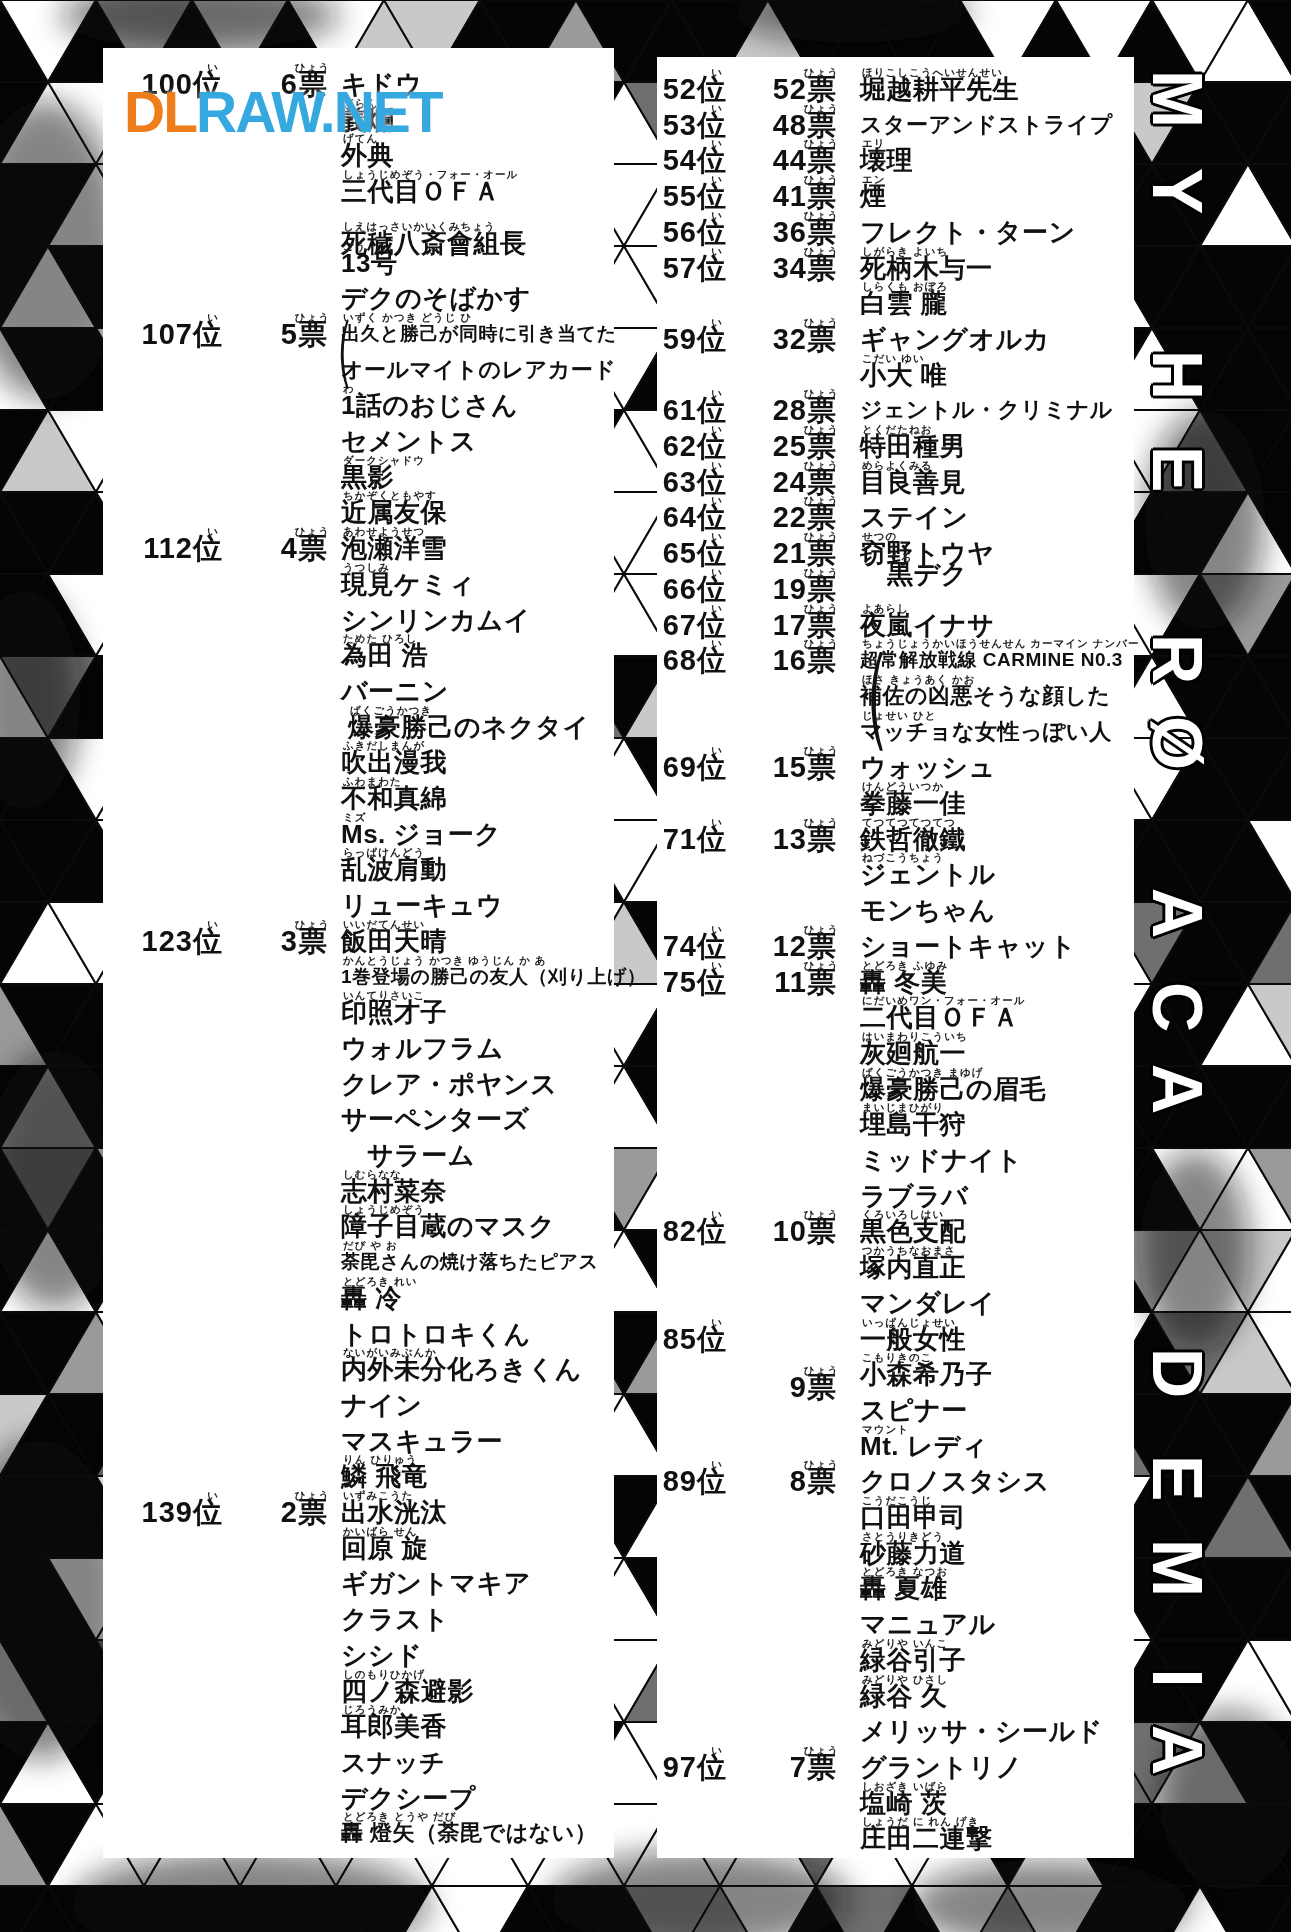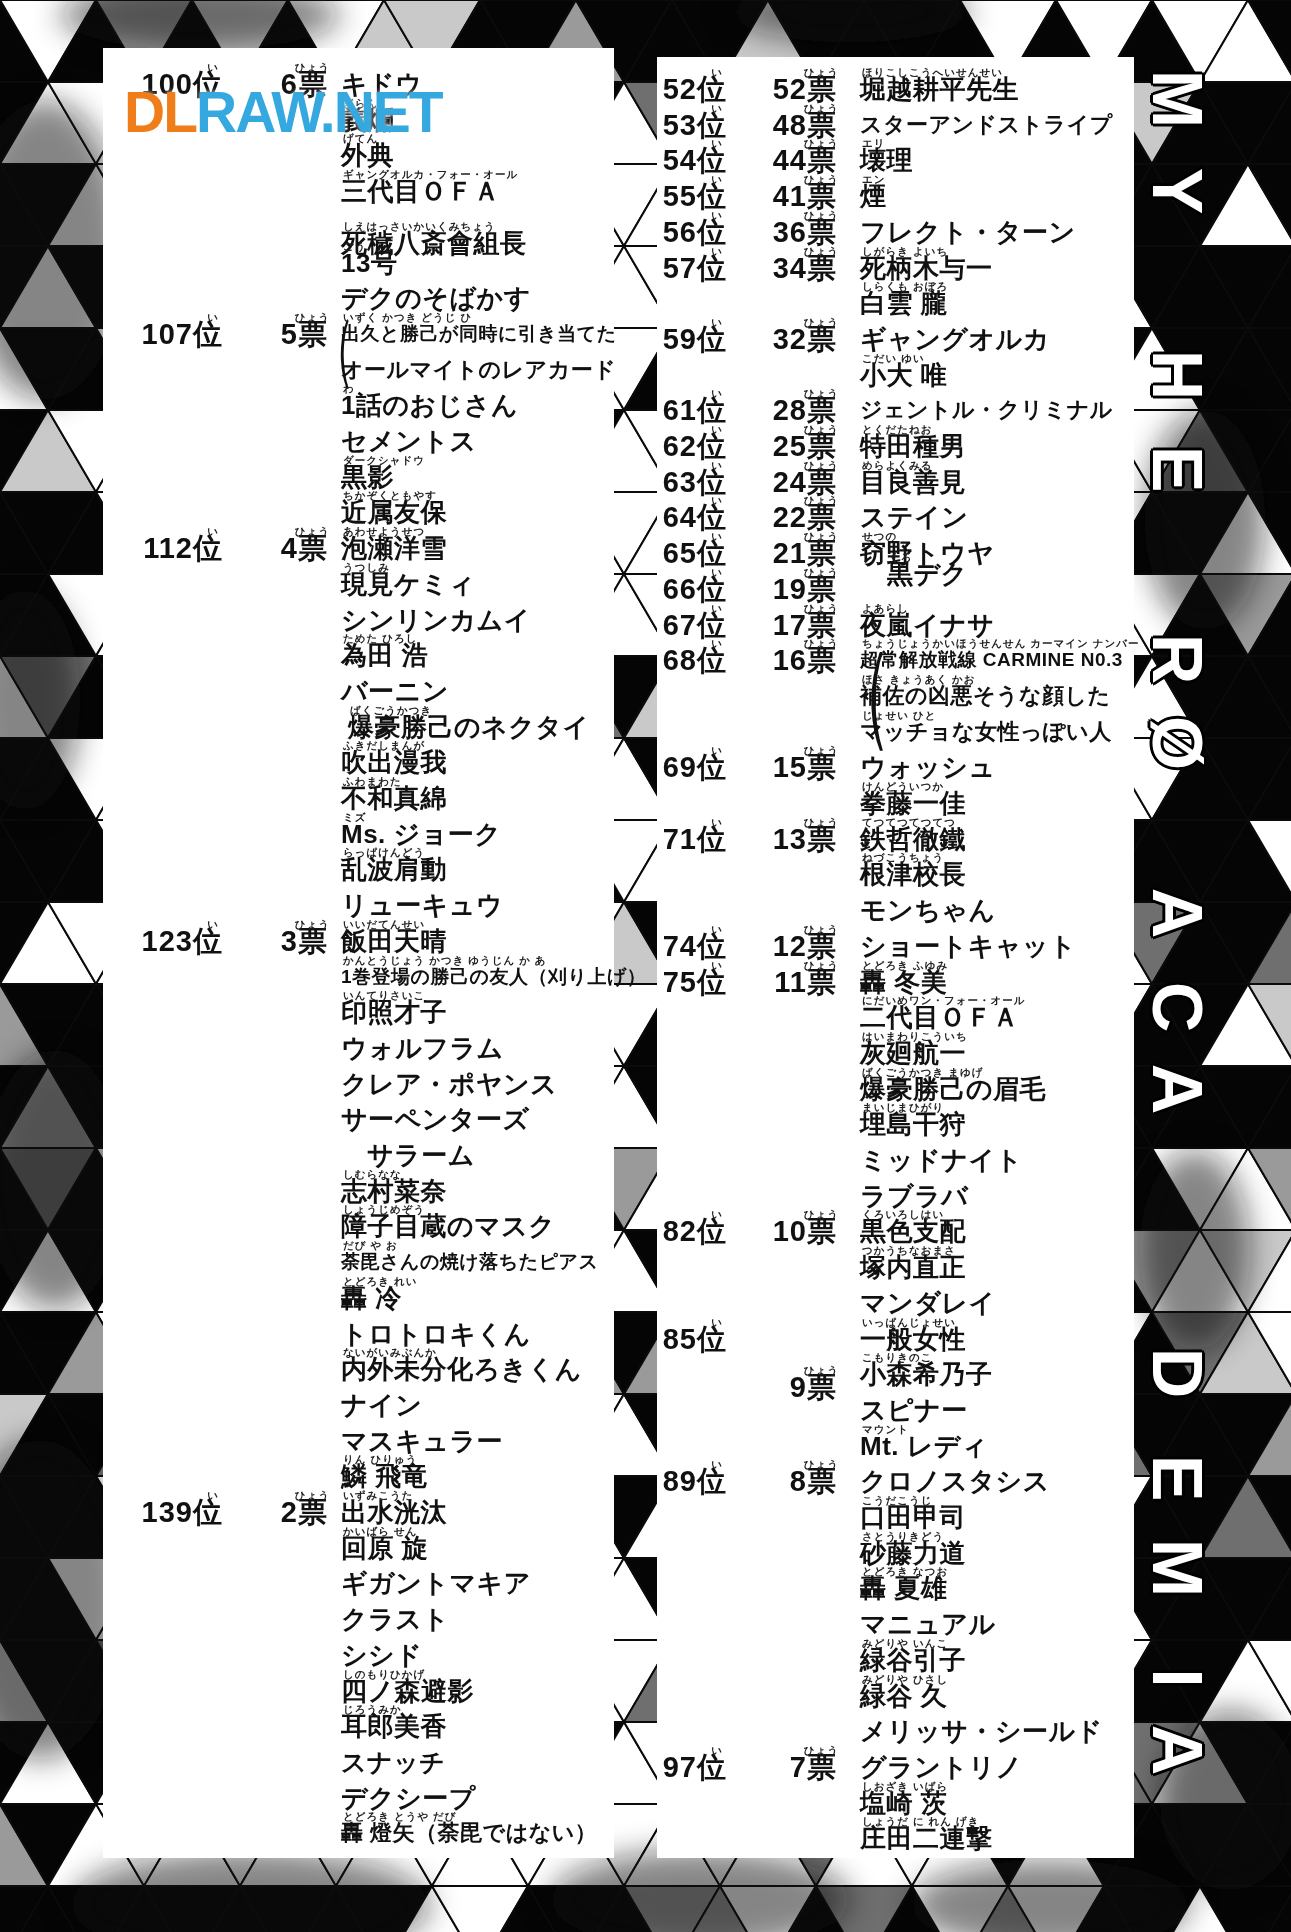--- a/index.html
+++ b/index.html
@@ -778,21 +778,21 @@
       <ellipse cx="200" cy="15" rx="140" ry="35" fill="#111" opacity="0.5" filter="url(#f-blur)"></ellipse>
       <ellipse cx="850" cy="12" rx="120" ry="30" fill="#111" opacity="0.5" filter="url(#f-blur)"></ellipse>
     </svg>
 
   <div id="left-panel" class="panel">
       <div class="cell rank" style="left: 15px; top: 18px; width: 105px;"><span>100位</span><span class="ruby rr">い</span></div>
       <div class="cell votes" style="left: 135px; top: 18px; width: 90px;"><span>6票</span><span class="ruby rv">ひょう</span></div>
       <div class="cell name" style="left: 238px; top: 18px; font-size: 26px;"><span>キドウ</span></div>
       <div class="cell name" style="left: 238px; top: 53.7px; font-size: 26px;"><span>義爛</span><span class="ruby rn">ぎらん</span></div>
       <div class="cell name" style="left: 238px; top: 89.4px; font-size: 26px;"><span>外典</span><span class="ruby rn">げてん</span></div>
-      <div class="cell name" style="left: 238px; top: 125.1px; font-size: 26px;"><span>三代目ＯＦＡ</span><span class="ruby rn">ギャングオルカ・フォー・オール</span></div>
+      <div class="cell name" style="left: 238px; top: 125.1px; font-size: 26px;"><span>三代目ＯＦＡ</span><span class="ruby rn">しょうじめぞう・フォー・オール</span></div>
       <div class="cell name" style="left: 238px; top: 160.8px; font-size: 26px; margin-top: 16px;"><span>死穢八斎會組長</span><span class="ruby rn">しえはっさいかいくみちょう</span></div>
       <div class="cell name" style="left: 238px; top: 196.5px; font-size: 26px;"><span>13号</span><span class="ruby rn">ごう</span></div>
       <div class="cell name" style="left: 238px; top: 232.2px; font-size: 26px;"><span>デクのそばかす</span></div>
       <div class="cell rank" style="left: 15px; top: 267.9px; width: 105px;"><span>107位</span><span class="ruby rr">い</span></div>
       <div class="cell votes" style="left: 135px; top: 267.9px; width: 90px;"><span>5票</span><span class="ruby rv">ひょう</span></div>
       <div class="cell name" style="left: 238px; top: 267.9px; font-size: 19px;"><span>出久と勝己が同時に引き当てた</span><span class="ruby rn">いずく かつき どうじ ひ</span></div>
       <div class="cell name" style="left: 238px; top: 303.6px; font-size: 22px;"><span>オールマイトのレアカード</span></div>
       <div class="cell name" style="left: 238px; top: 339.3px; font-size: 26px;"><span>1話のおじさん</span><span class="ruby rn">わ</span></div>
       <div class="cell name" style="left: 238px; top: 375px; font-size: 26px;"><span>セメントス</span></div>
       <div class="cell name" style="left: 238px; top: 410.7px; font-size: 26px;"><span>黒影</span><span class="ruby rn">ダークシャドウ</span></div>
@@ -893,21 +893,21 @@
       <div class="cell name" style="left: 203px; top: 620.9px; font-size: 22px;"><span>補佐の凶悪そうな顔した</span><span class="ruby rn">ほさ きょうあく かお</span></div>
       <div class="cell name" style="left: 203px; top: 656.6px; font-size: 22px;"><span>マッチョな女性っぽい人</span><span class="ruby rn">じょせい ひと</span></div>
       <div class="brace" style="left: 177px; top: 581.2px; font-size: 115.1px; line-height: 107.1px;">（</div>
       <div class="cell rank" style="left: 0px; top: 692.3px; width: 70px;"><span>69位</span><span class="ruby rr">い</span></div>
       <div class="cell votes" style="left: 88px; top: 692.3px; width: 92px;"><span>15票</span><span class="ruby rv">ひょう</span></div>
       <div class="cell name" style="left: 203px; top: 692.3px; font-size: 26px;"><span>ウォッシュ</span></div>
       <div class="cell name" style="left: 203px; top: 728px; font-size: 26px;"><span>拳藤一佳</span><span class="ruby rn">けんどういつか</span></div>
       <div class="cell rank" style="left: 0px; top: 763.7px; width: 70px;"><span>71位</span><span class="ruby rr">い</span></div>
       <div class="cell votes" style="left: 88px; top: 763.7px; width: 92px;"><span>13票</span><span class="ruby rv">ひょう</span></div>
       <div class="cell name" style="left: 203px; top: 763.7px; font-size: 26px;"><span>鉄哲徹鐵</span><span class="ruby rn">てつてつてつてつ</span></div>
-      <div class="cell name" style="left: 203px; top: 799.4px; font-size: 26px;"><span>根津校長</span><span class="ruby rn">ねづこうちょう</span></div>
+      <div class="cell name" style="left: 203px; top: 799.4px; font-size: 26px;"><span>ジェントル</span><span class="ruby rn">ねづこうちょう</span></div>
       <div class="cell name" style="left: 203px; top: 835.1px; font-size: 26px;"><span>モンちゃん</span></div>
       <div class="cell rank" style="left: 0px; top: 870.8px; width: 70px;"><span>74位</span><span class="ruby rr">い</span></div>
       <div class="cell votes" style="left: 88px; top: 870.8px; width: 92px;"><span>12票</span><span class="ruby rv">ひょう</span></div>
       <div class="cell name" style="left: 203px; top: 870.8px; font-size: 26px;"><span>ショートキャット</span></div>
       <div class="cell rank" style="left: 0px; top: 906.5px; width: 70px;"><span>75位</span><span class="ruby rr">い</span></div>
       <div class="cell votes" style="left: 88px; top: 906.5px; width: 92px;"><span>11票</span><span class="ruby rv">ひょう</span></div>
       <div class="cell name" style="left: 203px; top: 906.5px; font-size: 26px;"><span>轟 冬美</span><span class="ruby rn">とどろき ふゆみ</span></div>
       <div class="cell name" style="left: 203px; top: 942.2px; font-size: 26px;"><span>二代目ＯＦＡ</span><span class="ruby rn">にだいめワン・フォー・オール</span></div>
       <div class="cell name" style="left: 203px; top: 977.9px; font-size: 26px;"><span>灰廻航一</span><span class="ruby rn">はいまわりこういち</span></div>
       <div class="cell name" style="left: 203px; top: 1013.6px; font-size: 26px;"><span>爆豪勝己の眉毛</span><span class="ruby rn">ばくごうかつき まゆげ</span></div>

